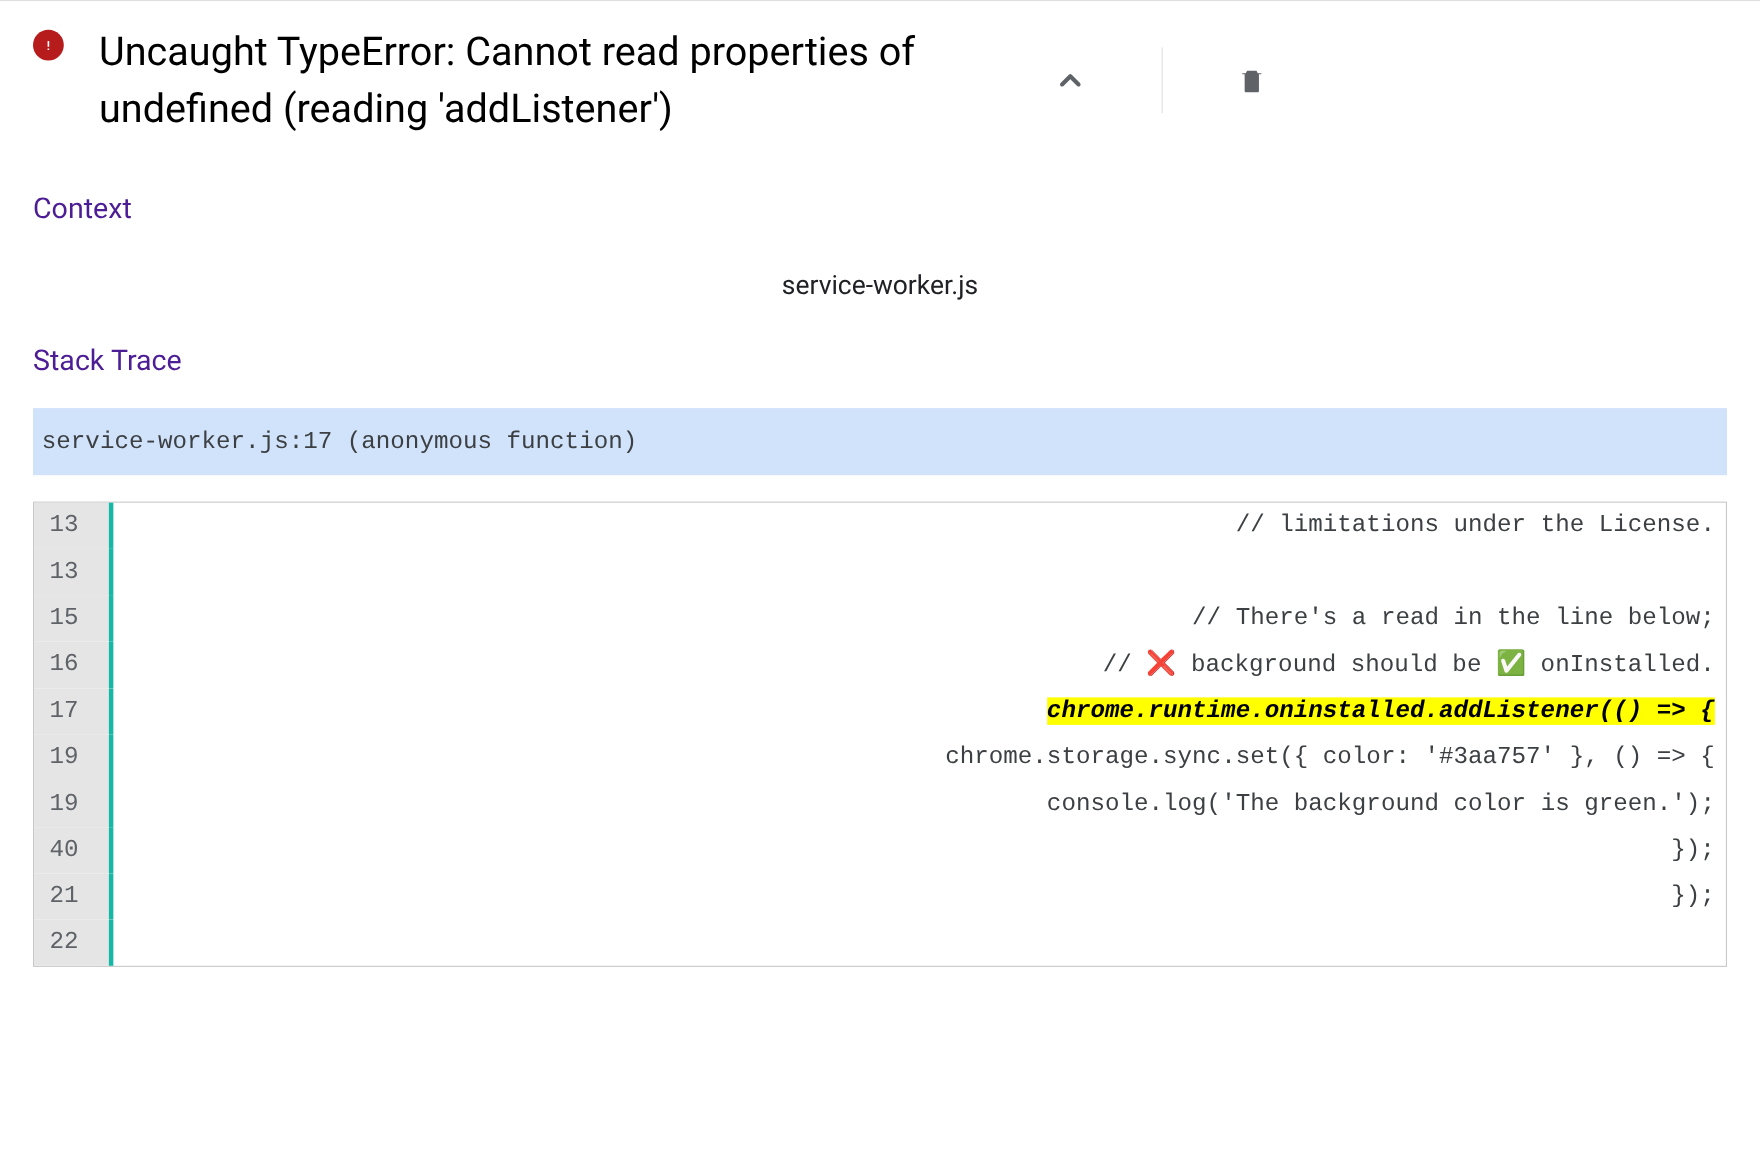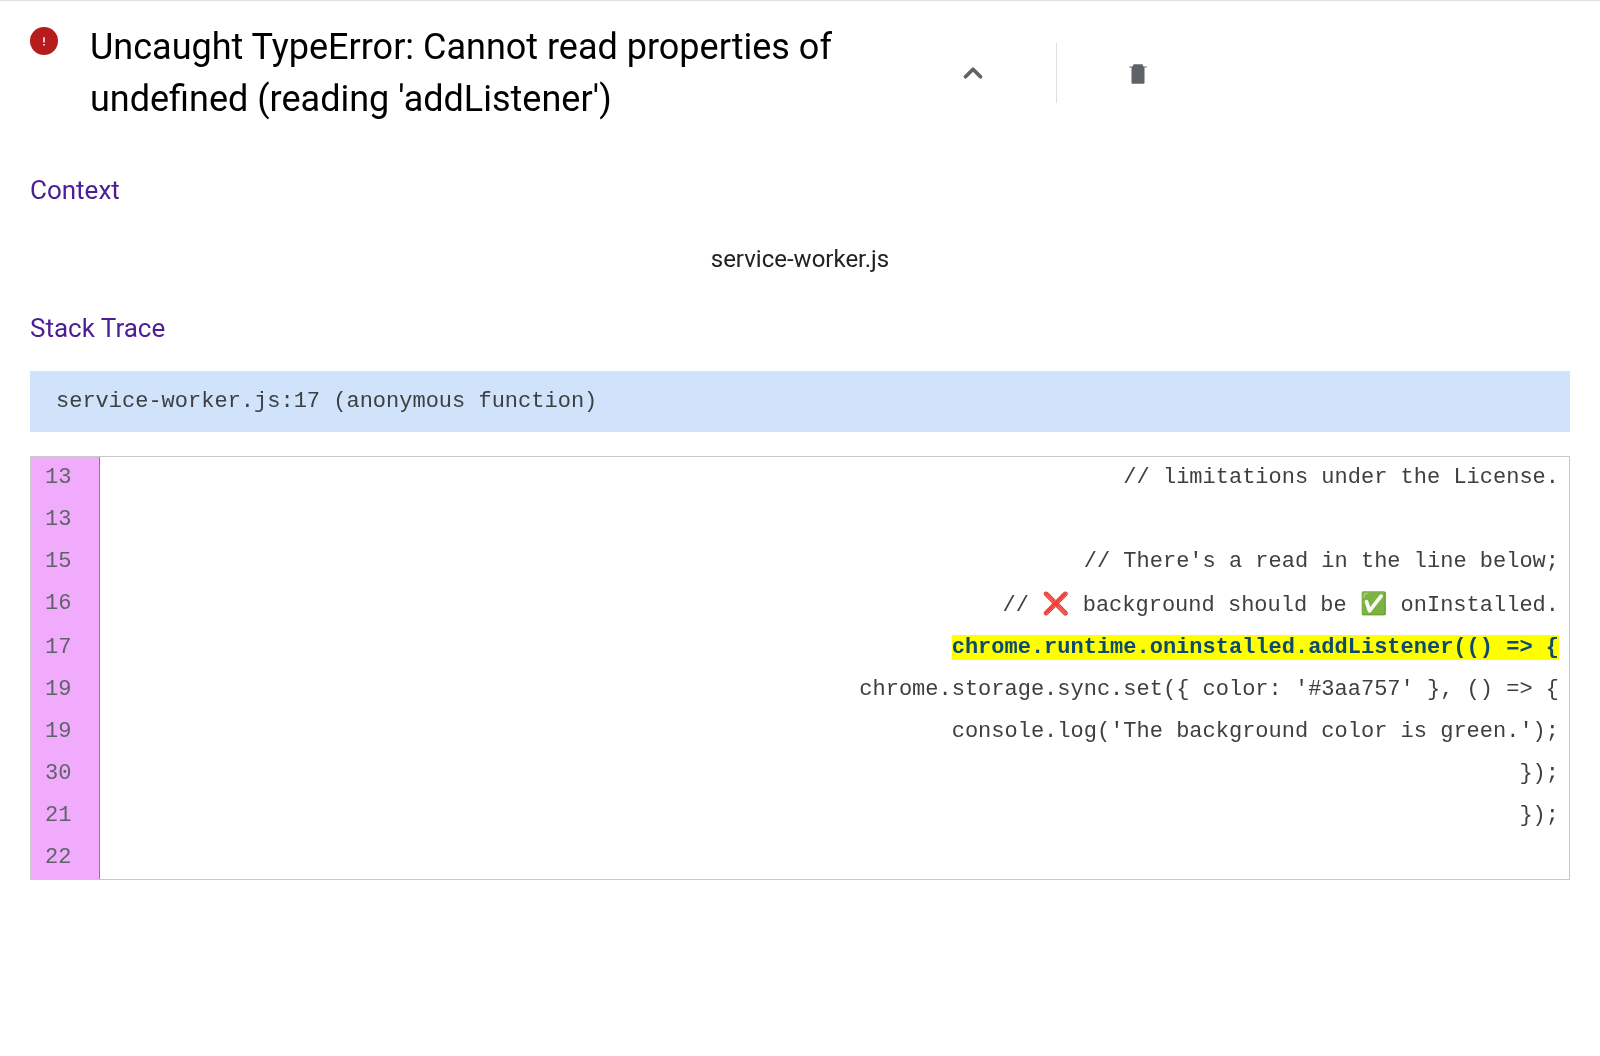--- a/index.html
+++ b/index.html
@@ -68,57 +68,58 @@
     margin: 40px 0 0 0;
   }
   .context-value {
     font-size: 24px;
     color: #202124;
     margin-top: 40px;
     text-align: center;
   }
   .stack-frame {
     background: #d1e2fb;
-    padding: 18px 26px;
+    padding: 18px 8px;
     font-family: "Menlo", "Consolas", "Courier New", monospace;
     font-size: 22px;
     color: #3c4043;
     margin-top: 28px;
   }
   .code-block {
     margin-top: 24px;
     border: 1px solid #c8c8c8;
     font-family: "Menlo", "Consolas", "Courier New", monospace;
     font-size: 22px;
     line-height: 1.0;
   }
   .code-row {
     display: flex;
     align-items: stretch;
   }
   .gutter {
-    background: #f0abfc;
-    border-right: 1px solid #14b8a6;
+    background: #e5e5e5;
+    border-right: 4px solid #14b8a6;
     color: #5f6368;
     text-align: right;
     padding: 10px 28px 10px 14px;
     min-width: 56px;
     user-select: none;
   }
   .code-cell {
     padding: 10px 10px 10px 14px;
     white-space: pre;
     color: #3c4043;
     flex: 1 1 auto;
     text-align: right;
   }
   .code-hl {
     background: #ffff00;
     font-weight: 600;
-    color: #0c4a6e;
+    color: #000000;
+    font-style: italic;
   }
   .emoji {
     font-family: "Apple Color Emoji","Segoe UI Emoji","Noto Color Emoji",sans-serif;
   }
 </style>
 </head>
 <body>
 
 <div class="top-border"></div>
 
@@ -173,21 +174,21 @@
   </div>
   <div class="code-row">
     <div class="gutter">19</div>
     <div class="code-cell">  chrome.storage.sync.set({ color: '#3aa757' }, () =&gt; {</div>
   </div>
   <div class="code-row">
     <div class="gutter">19</div>
     <div class="code-cell">    console.log('The background color is green.');</div>
   </div>
   <div class="code-row">
-    <div class="gutter">30</div>
+    <div class="gutter">40</div>
     <div class="code-cell">  });</div>
   </div>
   <div class="code-row">
     <div class="gutter">21</div>
     <div class="code-cell">});</div>
   </div>
   <div class="code-row">
     <div class="gutter">22</div>
     <div class="code-cell"></div>
   </div>

